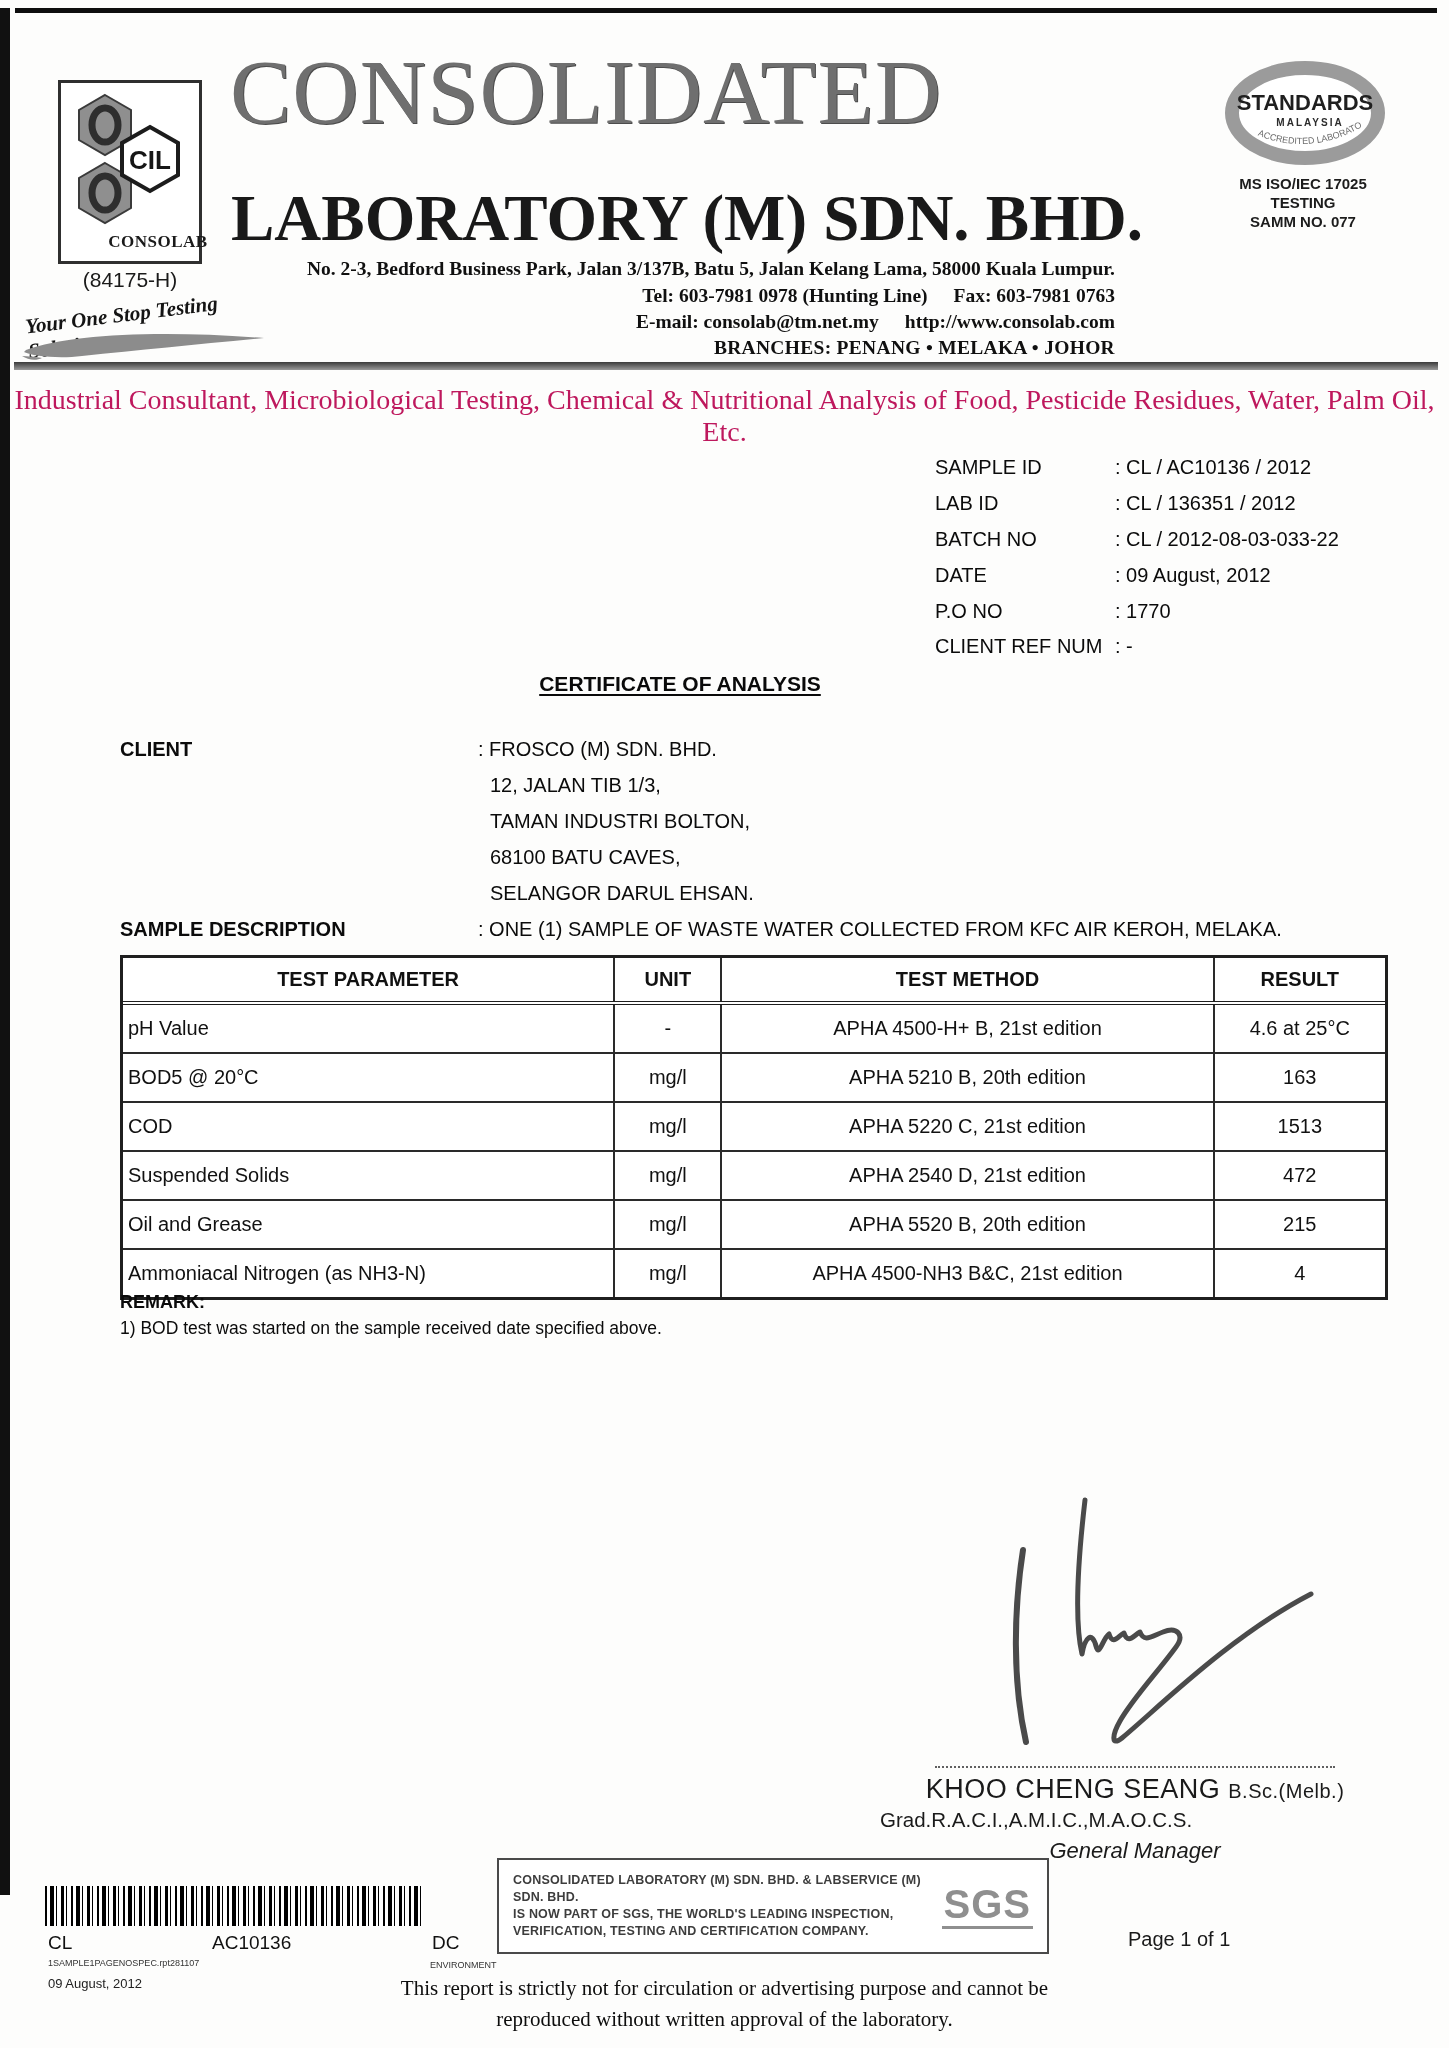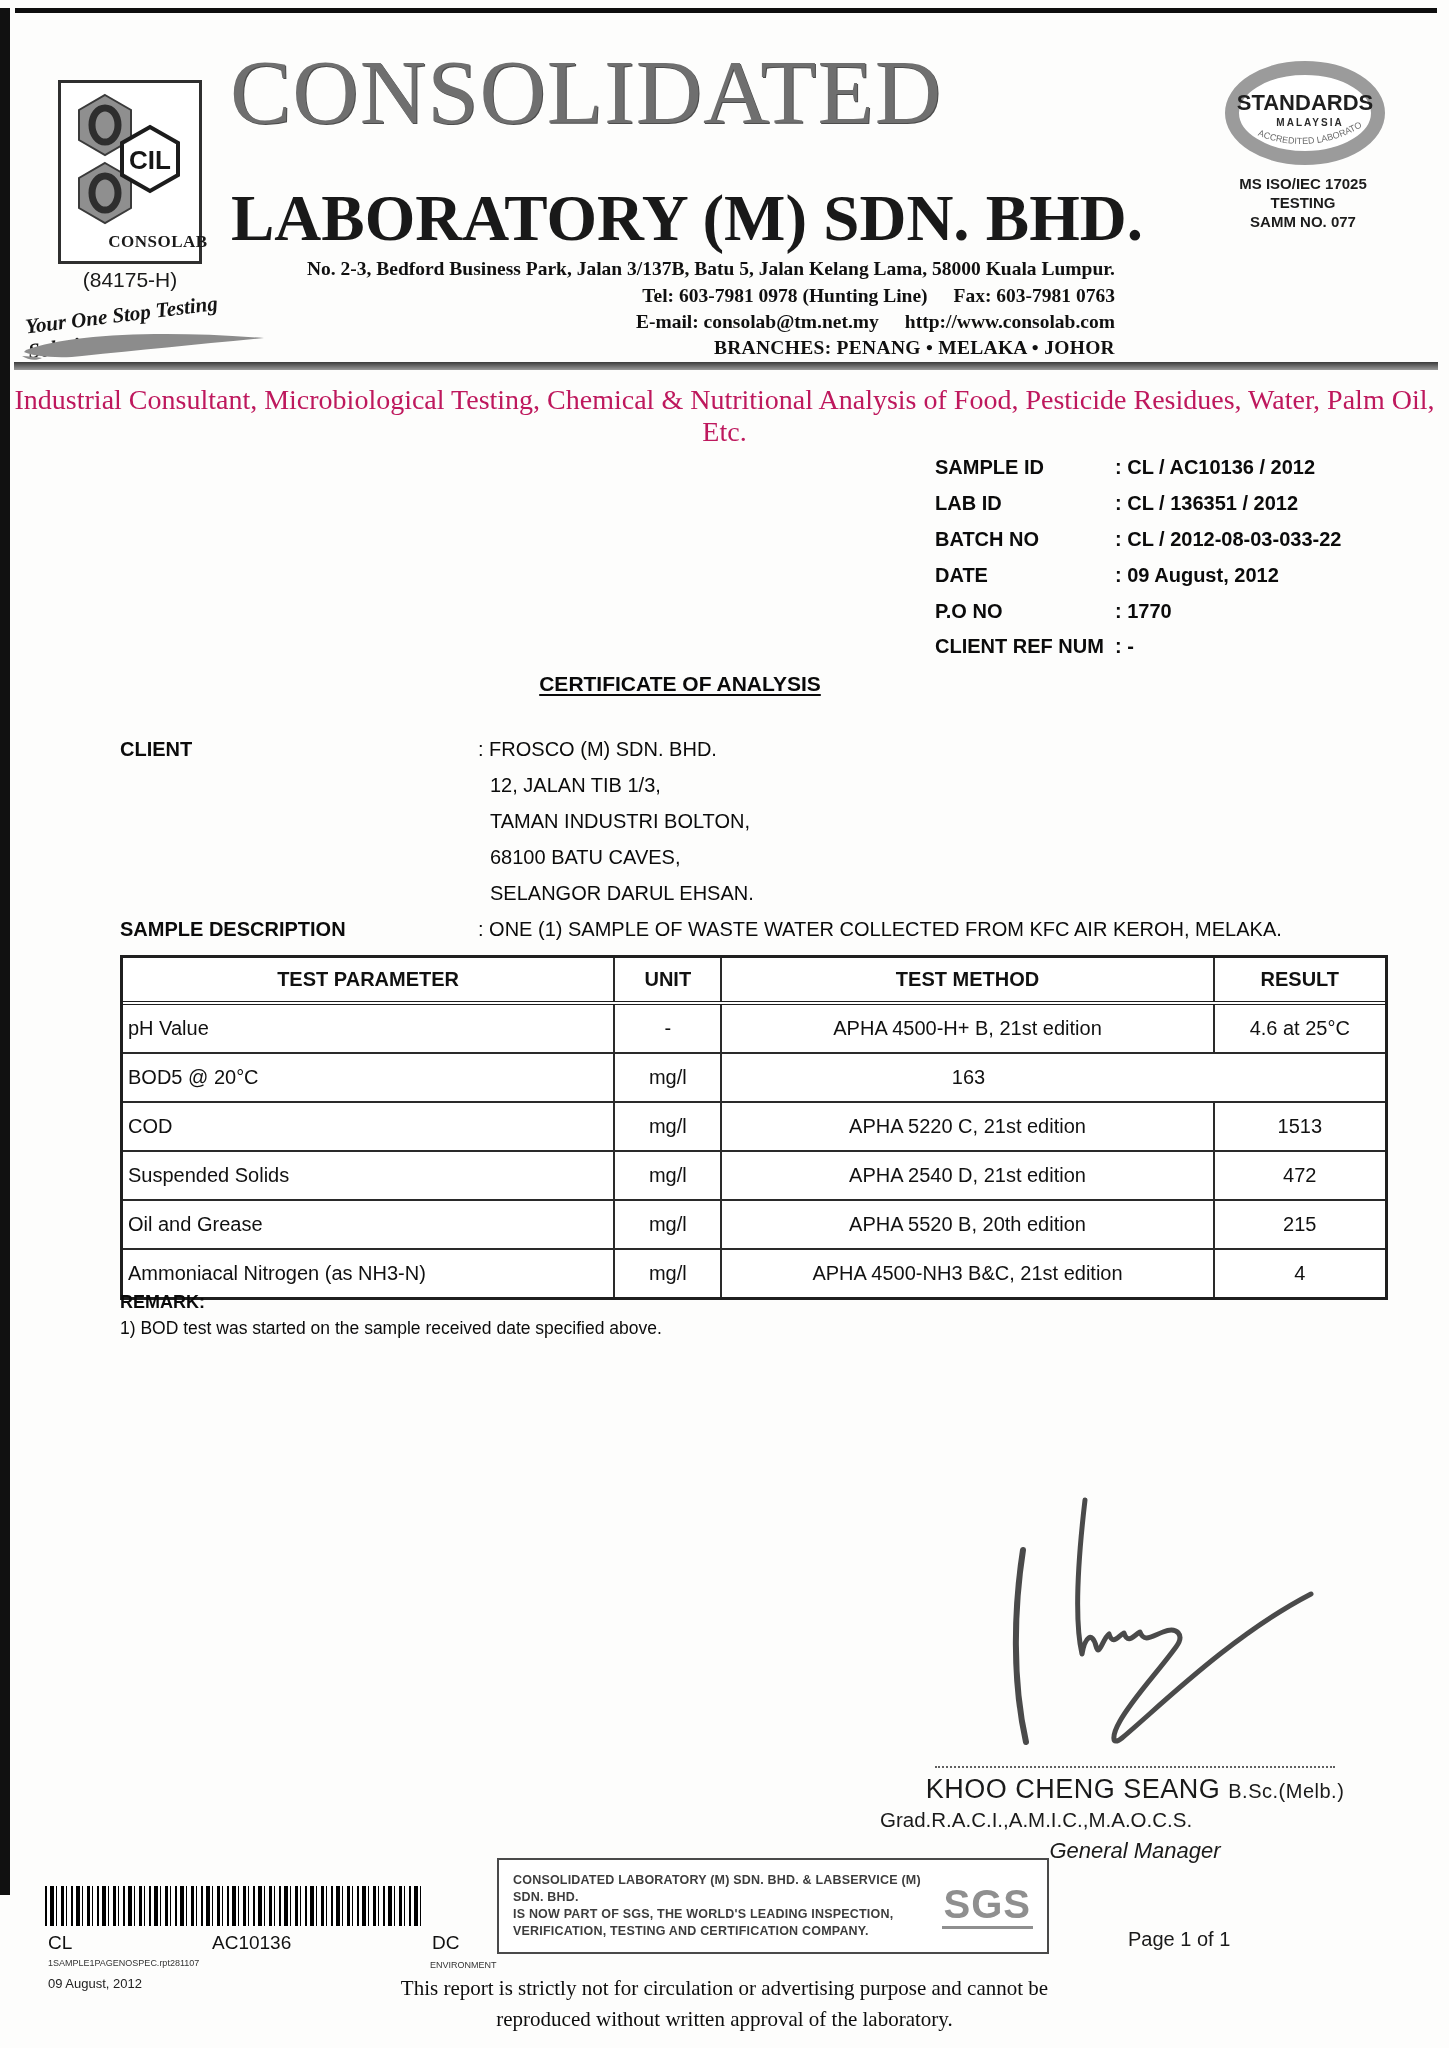--- a/index.html
+++ b/index.html
@@ -36,21 +36,21 @@
 
   
   .seal { left:1222px; top:60px; }
   .seal-lines { left:1198px; top:174px; width:210px; text-align:center; font-weight:bold; font-size:15px; line-height:19px; color:#1c1c1c; }
 
   .rule { left:14px; top:362px; width:1424px; height:8px; background:linear-gradient(#3a3a3a,#9a9a9a); }
 
   .subtitle { left:0; top:384px; width:1449px; text-align:center; font-family:"Liberation Serif", serif; font-size:28px; color:#be185d; }
 
   
-  .info-row { left:935px; display:flex; font-size:20px; font-weight:bold; color:#0b0b0b; }
+  .info-row { left:935px; display:flex; font-size:20px; font-weight:normal; color:#0b0b0b; }
   .info-row .lbl { width:180px; flex:0 0 180px; }
   .info-row .val { white-space:nowrap; }
 
   .coa-title { left:0; top:672px; width:1360px; text-align:center; font-size:21px; font-weight:bold; text-decoration:underline; text-underline-offset:3px; color:#0a0a0a; }
 
   
   .c-lbl { left:120px; font-size:20px; font-weight:bold; color:#0b0b0b; white-space:nowrap; }
   .c-val { left:478px; font-size:20px; color:#0b0b0b; white-space:nowrap; }
 
   
@@ -208,20 +208,21 @@
     </div>
     <div class="t-row">
       <div class="param">pH Value</div>
       <div>-</div>
       <div>APHA 4500-H+ B, 21st edition</div>
       <div>4.6 at 25°C</div>
     </div>
     <div class="t-row">
       <div class="param">BOD5 @ 20°C</div>
       <div>mg/l</div>
+      <div>APHA 5210 B, 20th edition</div>
       <div>163</div>
     </div>
     <div class="t-row">
       <div class="param">COD</div>
       <div>mg/l</div>
       <div>APHA 5220 C, 21st edition</div>
       <div>1513</div>
     </div>
     <div class="t-row">
       <div class="param">Suspended Solids</div>

